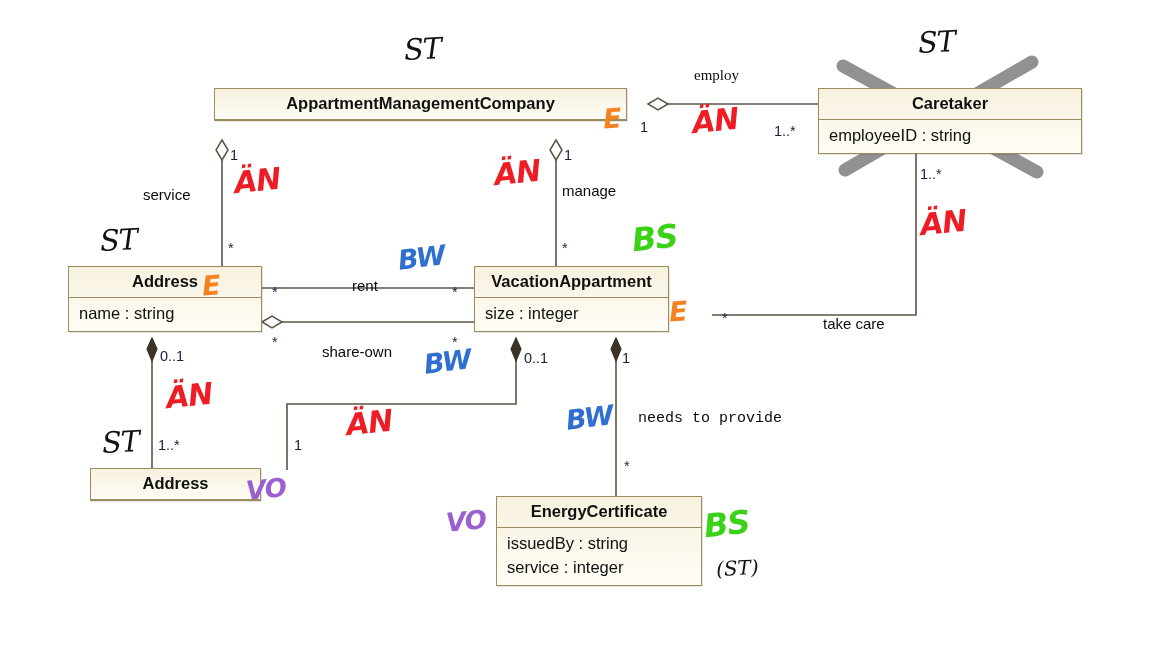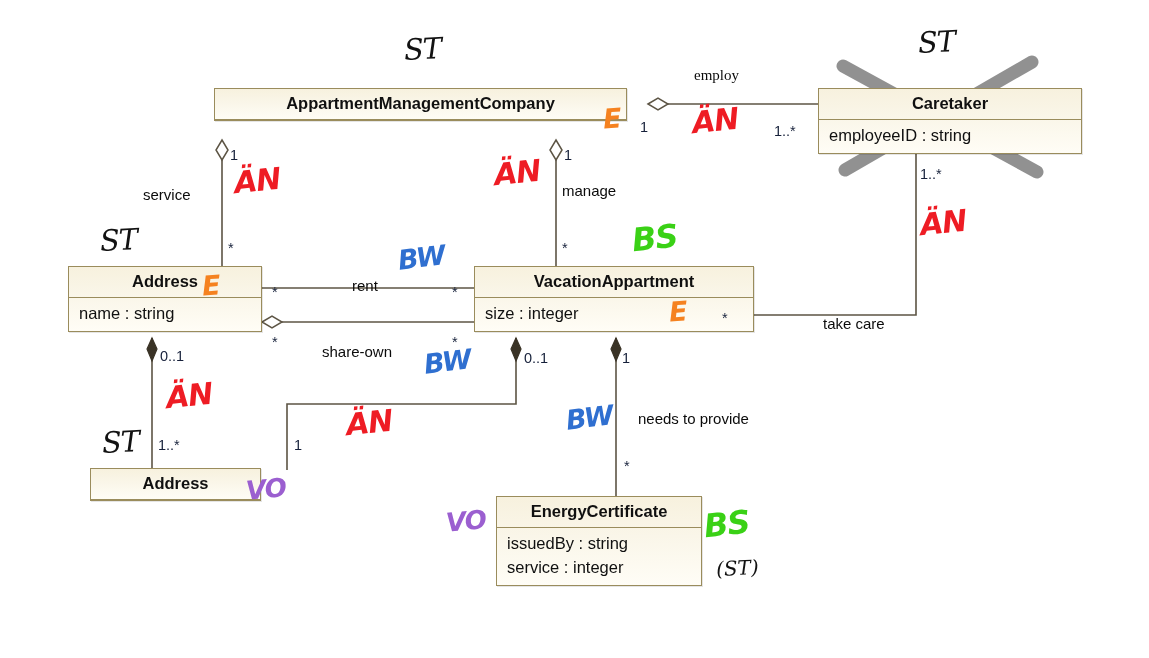--- a/index.html
+++ b/index.html
@@ -195,21 +195,21 @@
 
   <div class="uml-class" style="left:68px; top:266px; width:194px;">
     <div class="uml-name">Address</div>
     <div class="uml-attrs">
       <div>name : string</div>
     </div>
   </div>
   <div class="hand e" style="left:202px; top:272px;">E</div>
   <div class="hand st" style="left:100px; top:226px;">ST</div>
 
-  <div class="uml-class" style="left:474px; top:266px; width:280px;">
+  <div class="uml-class" style="left:474px; top:266px; width:195px;">
     <div class="uml-name">VacationAppartment</div>
     <div class="uml-attrs">
       <div>size : integer</div>
     </div>
   </div>
   <div class="hand e" style="left:669px; top:298px;">E</div>
   <div class="hand bs" style="left:632px; top:222px;">BS</div>
 
   <div class="uml-class" style="left:90px; top:468px; width:171px;">
     <div class="uml-name">Address</div>
@@ -227,21 +227,21 @@
   <div class="hand vo" style="left:446px; top:508px;">VO</div>
   <div class="hand bs" style="left:704px; top:508px;">BS</div>
   <div class="hand stsmall" style="left:716px; top:558px;">(ST)</div>
 
   <div class="lbl" style="left:694px; top:67px;font-family:Liberation Serif, serif;">employ</div>
   <div class="lbl" style="left:143px; top:186px;">service</div>
   <div class="lbl" style="left:562px; top:182px;">manage</div>
   <div class="lbl" style="left:352px; top:242px;margin-top:35px;">rent</div>
   <div class="lbl" style="left:322px; top:343px;">share-own</div>
   <div class="lbl" style="left:823px; top:315px;">take care</div>
-  <div class="lbl" style="left:638px; top:410px;">needs to provide</div>
+  <div class="lbl" style="left:638px; top:410px;font-family:Liberation Mono, monospace;">needs to provide</div>
 
   <div class="mult" style="left:640px; top:119px;">1</div>
   <div class="mult" style="left:774px; top:123px;">1..*</div>
 
   <div class="mult" style="left:230px; top:147px;">1</div>
   <div class="mult" style="left:228px; top:240px;">*</div>
 
   <div class="mult" style="left:564px; top:147px;">1</div>
   <div class="mult" style="left:562px; top:240px;">*</div>
 

